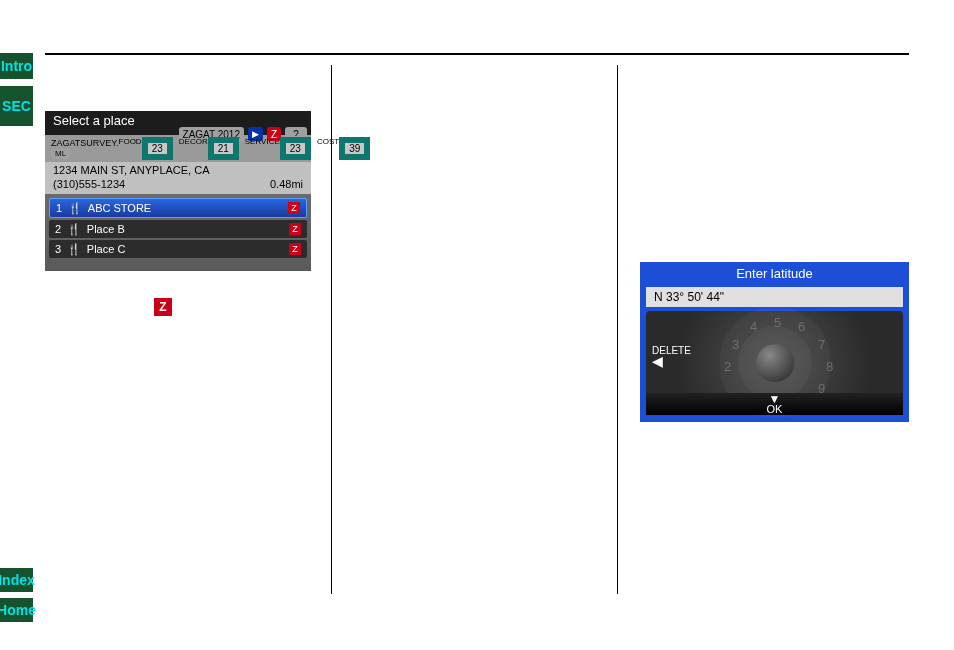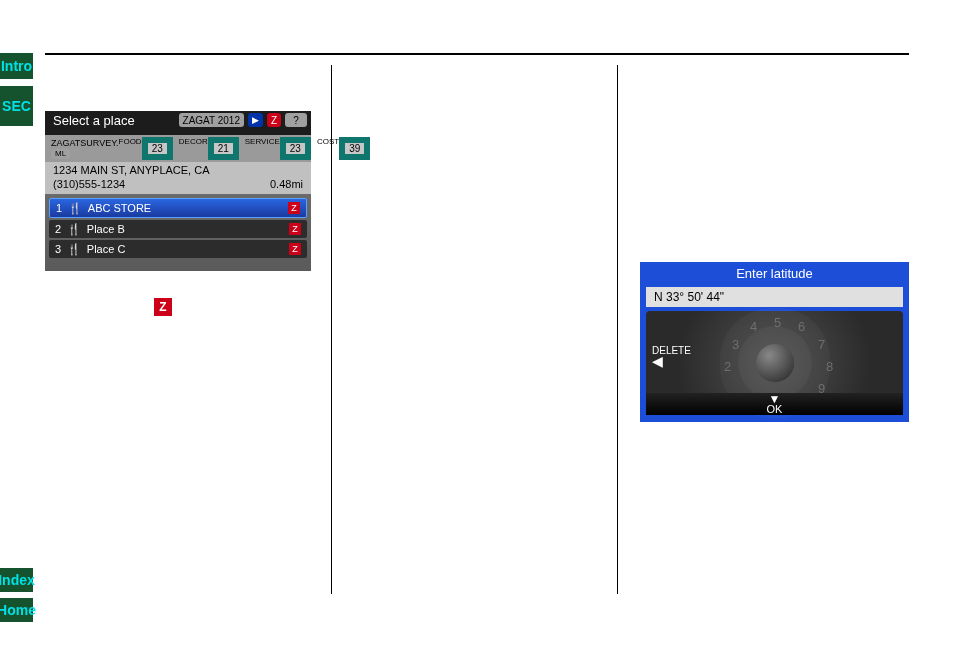--- a/index.html
+++ b/index.html
@@ -67,20 +67,21 @@
     padding: 2px 4px 2px 8px;
     background: #1c1c1c;
     height: 20px;
   }
   .shot1 .bar .title { font-size: 13px; }
   .shot1 .bar .chips {
     display: flex;
     align-items: center;
     gap: 4px;
     font-size: 10px;
+    margin-top: 14px;
   }
   .chip {
     background: #a0a0a0;
     color: #000;
     padding: 0 4px;
     border-radius: 3px;
     height: 14px;
     display: flex; align-items: center;
   }
   .chip.red { background: #cc0018; color: #fff; }

